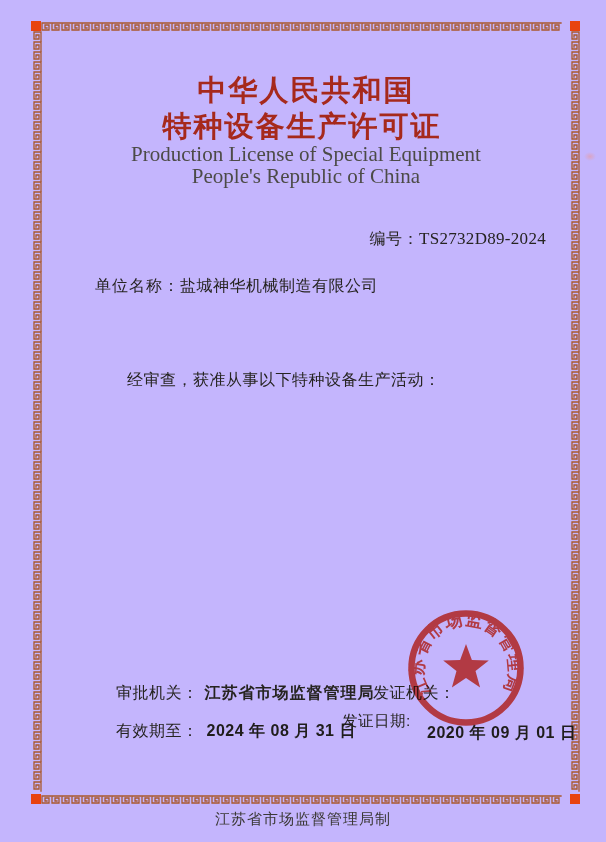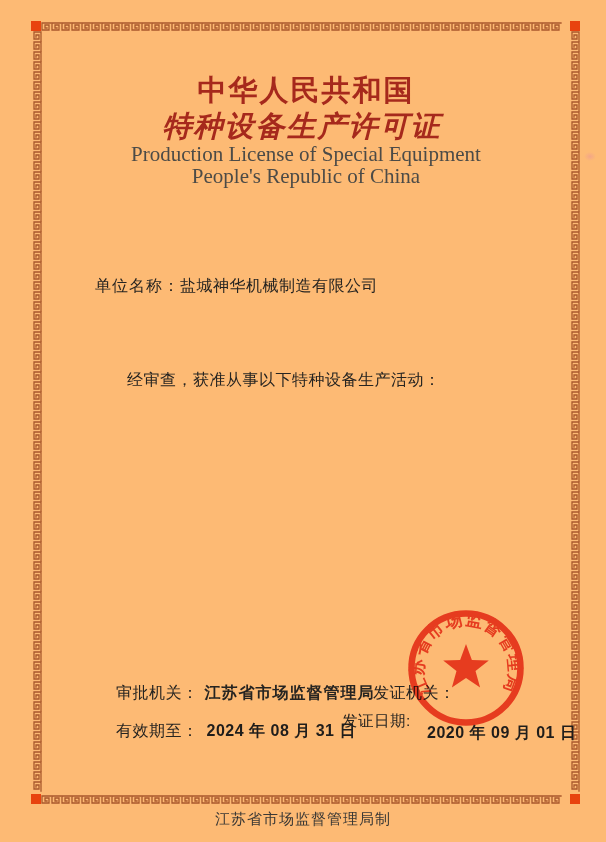--- a/index.html
+++ b/index.html
@@ -1,33 +1,33 @@
 <!DOCTYPE html>
 <html><head>
 <meta charset="utf-8">
 <style>
   html,body{margin:0;padding:0;}
   body{background:#ffffff;}
   .page{
     position:relative;
     width:606px;height:842px;
-    background:#fdba74;
+    background:#c4b5fd;
     overflow:hidden;
     font-family:"Liberation Sans",sans-serif;
     color:#2e2b28;
   }
   .abs{position:absolute;}
   
   .title-wrap{left:32px;top:0;width:548px;text-align:center;}
   .title-cn{
     font-weight:bold;color:#a6291c;
     font-size:29px;line-height:36px;letter-spacing:2px;
   }
   .title-cn.l1{position:absolute;left:0;right:0;top:72px;}
-  .title-cn.l2{position:absolute;left:0;right:8px;top:108px;font-style:italic;}
+  .title-cn.l2{position:absolute;left:0;right:8px;top:108px;}
   .title-en{
     font-family:"Liberation Serif",serif;color:#4c4b47;
     font-size:21px;line-height:22px;
   }
   .title-en.l1{position:absolute;left:0;right:0;top:143px;}
   .title-en.l2{position:absolute;left:0;right:0;top:165px;}
   
   .license-no{top:229px;right:60px;font-size:16px;color:#262421;letter-spacing:.5px;}
   .license-no .num{font-family:"Liberation Serif",serif;font-size:17px;letter-spacing:.3px;}
   
@@ -342,20 +342,23 @@
       <rect x="570" y="794" width="10" height="10" fill="#e8430f"></rect>
     </svg>
 
   <div class="abs title-wrap">
     <div class="title-cn l1">中华人民共和国</div>
     <div class="title-cn l2">特种设备生产许可证</div>
     <div class="title-en l1">Production License of Special Equipment</div>
     <div class="title-en l2">People's Republic of China</div>
   </div>
 
+  <div class="abs license-no">
+    <span>编号：</span><span class="num">TS2732D89-2024</span>
+  </div>
 
   <div class="abs field f1">
     <span class="lab">单位名称：</span><span>盐城神华机械制造有限公司</span>
   </div>
 
   <div class="abs statement">经审查，获准从事以下特种设备生产活动：</div>
 
 
   <div class="abs b-line approval">
     <span>审批机关：</span><span class="val">江苏省市场监督管理局</span>

